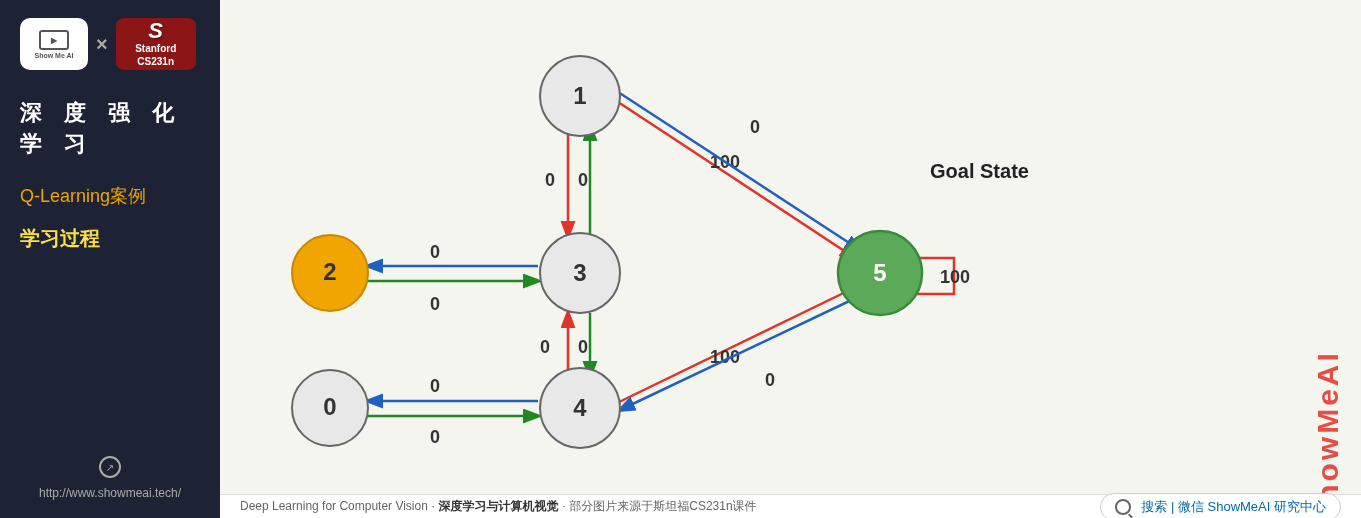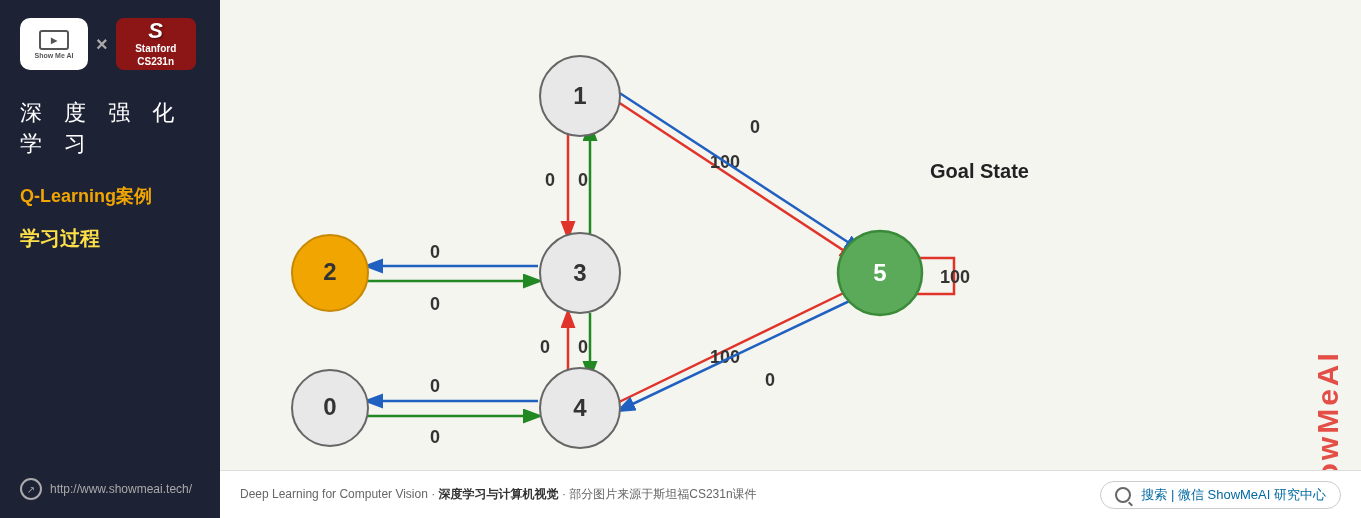--- a/index.html
+++ b/index.html
@@ -102,47 +102,48 @@
       color: white;
       line-height: 1.3;
       text-align: center;
     }
 
     .title-main {
       font-size: 22px;
       color: white;
       letter-spacing: 8px;
       margin-bottom: 24px;
-      font-weight: normal;
+      font-weight: bold;
       line-height: 1.4;
     }
 
     .subtitle-orange {
       font-size: 18px;
-      font-weight: bold;
+      font-weight: normal;
       color: #f0a500;
       margin-bottom: 16px;
       line-height: 1.4;
     }
 
     .subtitle-white {
       font-size: 20px;
       font-weight: bold;
       color: #fde047;
       margin-bottom: 30px;
     }
 
     .website-link {
       display: flex;
       align-items: center;
       gap: 8px;
       color: #aaa;
       font-size: 12px;
       margin-top: auto;
       text-decoration: none;
+      flex-direction: column;
     }
 
     .link-icon {
       width: 22px;
       height: 22px;
       border: 2px solid #aaa;
       border-radius: 50%;
       display: flex;
       align-items: center;
       justify-content: center;
@@ -171,21 +172,21 @@
       width: 100%;
       height: 100%;
     }
 
     
     .footer-bar {
       position: absolute;
       bottom: 0;
       left: 0;
       right: 0;
-      height: 48px;
+      height: 24px;
       background: white;
       display: flex;
       align-items: center;
       justify-content: space-between;
       padding: 0 20px;
       border-top: 1px solid #ddd;
     }
 
     .footer-text {
       font-size: 12px;

